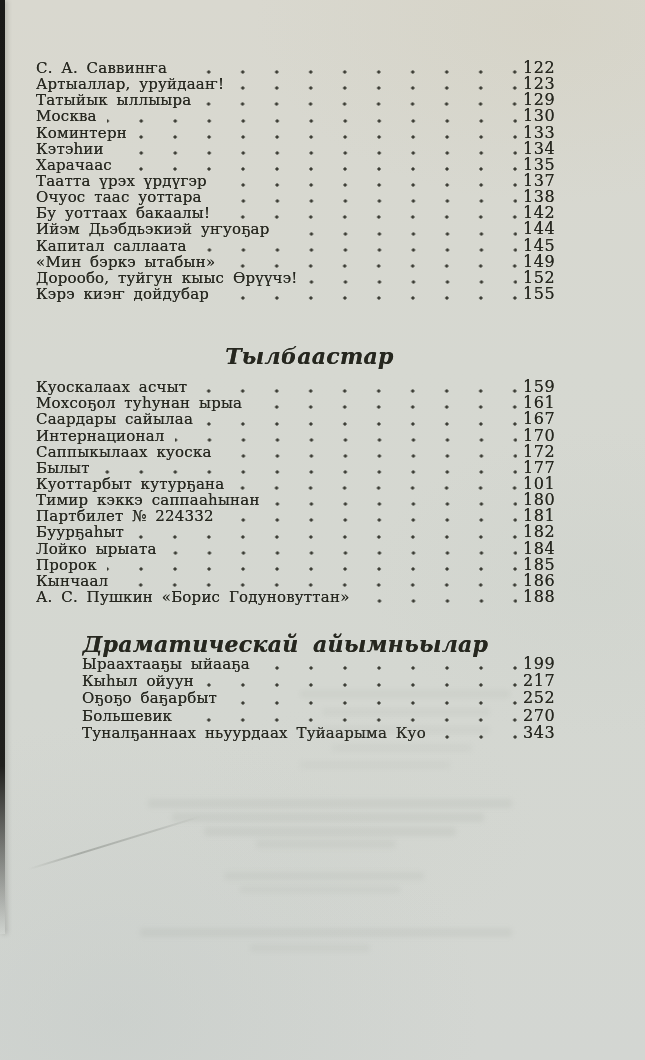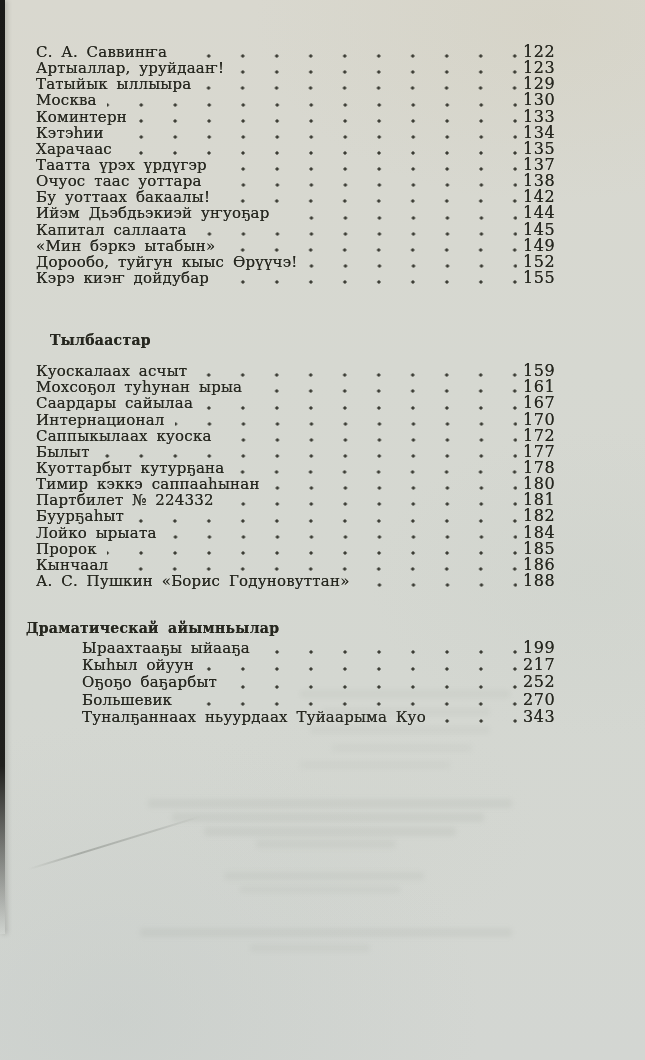--- a/index.html
+++ b/index.html
@@ -25,21 +25,21 @@
   }
   
   .scan-edge{
     position:absolute;left:0;top:0;width:5px;height:934px;
     background:linear-gradient(to bottom,
       var(--scan_edge) 0%, #161615 55%, #21211e 82%, rgba(30,30,28,0) 100%);
     box-shadow:2px 0 5px rgba(80,80,74,.28);
   }
   
   .toc{
-    position:absolute;left:36px;right:90px;top:44px;
+    position:absolute;left:36px;right:90px;top:60px;
     color:var(--ink);
   }
   .toc-row{
     display:flex;align-items:baseline;height:16.15px;
     font-size:15px;line-height:16.15px;white-space:nowrap;
   }
   .toc-section:nth-child(3) .toc-row{height:17.2px;line-height:17.2px;margin-left:46px;}
   .title{
     word-spacing:.25em;letter-spacing:.2px;
     text-shadow:0 0 .35px rgba(32,33,28,.75);
@@ -49,23 +49,24 @@
     background-image:radial-gradient(circle at 2px 2px, var(--ink) 1.35px, rgba(0,0,0,0) 1.9px);
     background-size:34px 4px;background-repeat:repeat-x;
     background-position:right 4px top 0;
     opacity:.88;
   }
   .pnum{
     width:32px;text-align:right;font-size:16px;letter-spacing:.6px;
     text-shadow:0 0 .35px rgba(32,33,28,.75);
   }
   .section-heading{
-    margin:0;text-align:left;font-size:14px;font-weight:bold;line-height:20px;
+    margin:0;text-align:center;font-size:22px;font-weight:bold;line-height:20px;
     letter-spacing:.3px;word-spacing:.3em;color:var(--ink);
     text-shadow:0 0 .4px rgba(32,33,28,.8);
+    font-style:italic;
   }
   .toc-section:nth-child(2)>.section-heading{margin:44px 0 13px;transform:translateX(14px);}
   .toc-section:nth-child(3)>.section-heading{margin:29px 0 1px;transform:translateX(-10px);}
   
   .ghost{
     position:absolute;background:var(--ghost);opacity:.14;
     filter:blur(2.4px);border-radius:2px;pointer-events:none;
   }
   .d1{left:300px;top:690px;width:210px;height:8px;opacity:.10;}
   .d2{left:322px;top:708px;width:168px;height:8px;opacity:.09;}
@@ -198,21 +199,21 @@
           <span class="pnum">172</span>
         </div>
         <div class="toc-row">
           <span class="title">Былыт</span>
           <span class="leader"></span>
           <span class="pnum">177</span>
         </div>
         <div class="toc-row">
           <span class="title">Куоттарбыт кутурҕана</span>
           <span class="leader"></span>
-          <span class="pnum">178</span>
+          <span class="pnum">101</span>
         </div>
         <div class="toc-row">
           <span class="title">Тимир кэккэ саппааһынан</span>
           <span class="leader"></span>
           <span class="pnum">180</span>
         </div>
         <div class="toc-row">
           <span class="title">Партбилет № 224332</span>
           <span class="leader"></span>
           <span class="pnum">181</span>

